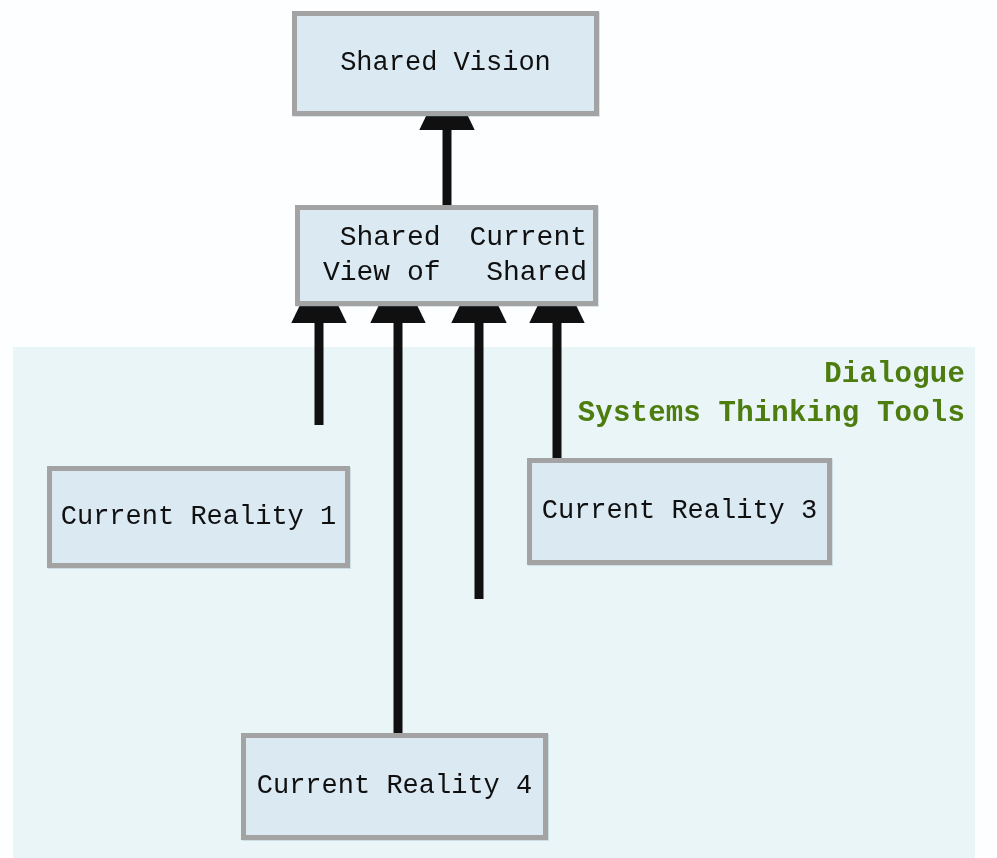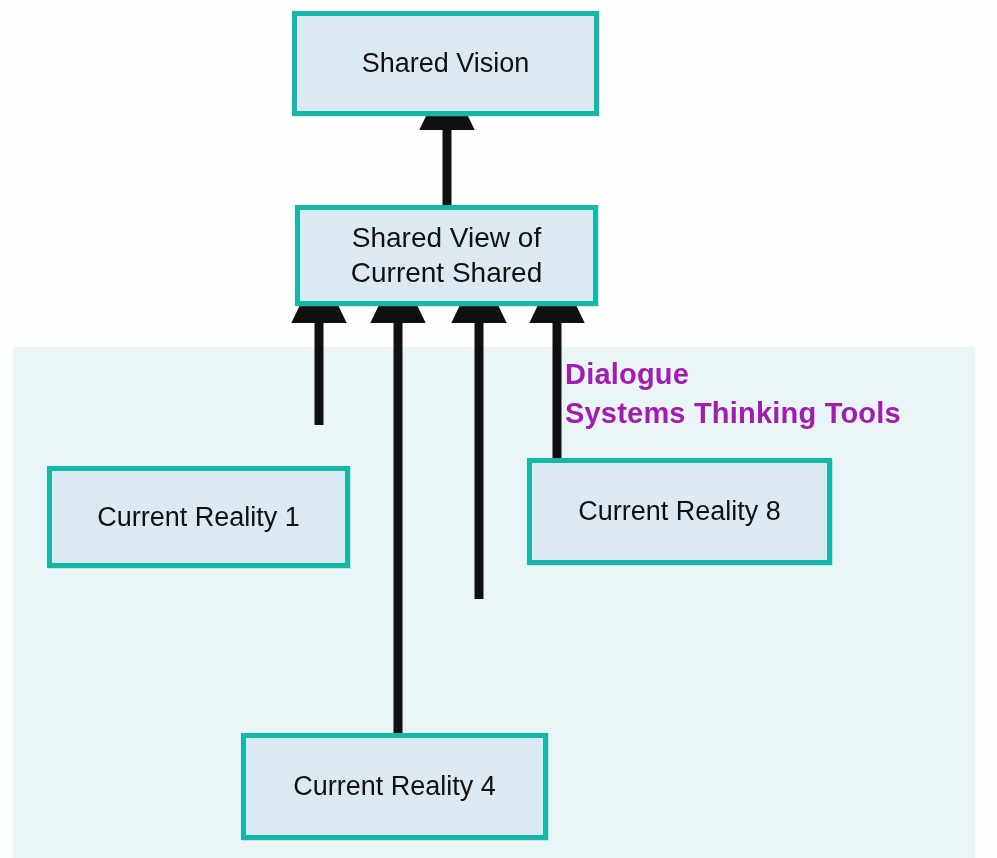--- a/index.html
+++ b/index.html
@@ -18,41 +18,41 @@
     background: #fdfeff;
     overflow: hidden;
   }
   
   .panel {
     position: absolute;
     background: #e9f5f7;
   }
   .panel-label {
     position: absolute;
-    color: #a21caf;
-    font-family: Liberation Sans, sans-serif;
+    color: #4d7c0f;
+    font-family: Liberation Mono, monospace;
     font-size: 29px;
     font-weight: bold;
     line-height: 1.35;
-    text-align: left;
+    text-align: right;
     white-space: nowrap;
     letter-spacing: 0.2px;
   }
   
   .node {
     position: absolute;
     box-sizing: border-box;
     background: #dbe9f2;
-    border: 5px solid #14b8a6;
+    border: 5px solid #a3a3a3;
     display: flex;
     align-items: center;
     justify-content: center;
     text-align: right;
     color: #101010;
-    font-family: Liberation Sans, sans-serif;
+    font-family: Liberation Mono, monospace;
     font-size: 27px;
     line-height: 1.22;
     z-index: 3;
     box-shadow: 1px 1px 0 rgba(120,160,175,0.25);
   }
   .node .node-text {
     display: block;
     padding: 0 6px;
   }
   .node-2line {
@@ -96,31 +96,31 @@
 
     <line x1="479" y1="599" x2="479" y2="318" stroke="#101010" stroke-width="9" marker-end="url(#arrowhead)"></line>
 
     <line x1="557" y1="462" x2="557" y2="318" stroke="#101010" stroke-width="9" marker-end="url(#arrowhead)"></line>
   </svg>
 
   <div class="node" style="left:292px; top:11px; width:307px; height:105px;">
     <span class="node-text">Shared Vision</span>
   </div>
 
-  <div class="node node-2line" style="left:295px; top:205px; width:303px; height:101px; flex-direction:column;">
+  <div class="node node-2line" style="left:295px; top:205px; width:303px; height:101px; flex-direction:row;">
     <span class="node-text">Shared View of</span>
     <span class="node-text">Current Shared</span>
   </div>
 
   <div class="node" style="left:47px; top:421px; width:303px; height:102px;margin-top:45px;">
     <span class="node-text">Current Reality 1</span>
   </div>
 
 
   <div class="node" style="left:527px; top:458px; width:305px; height:107px;">
-    <span class="node-text">Current Reality 8</span>
+    <span class="node-text">Current Reality 3</span>
   </div>
 
   <div class="node" style="left:241px; top:733px; width:307px; height:107px;">
     <span class="node-text">Current Reality 4</span>
   </div>
 
 </div>
 
 </body></html>

